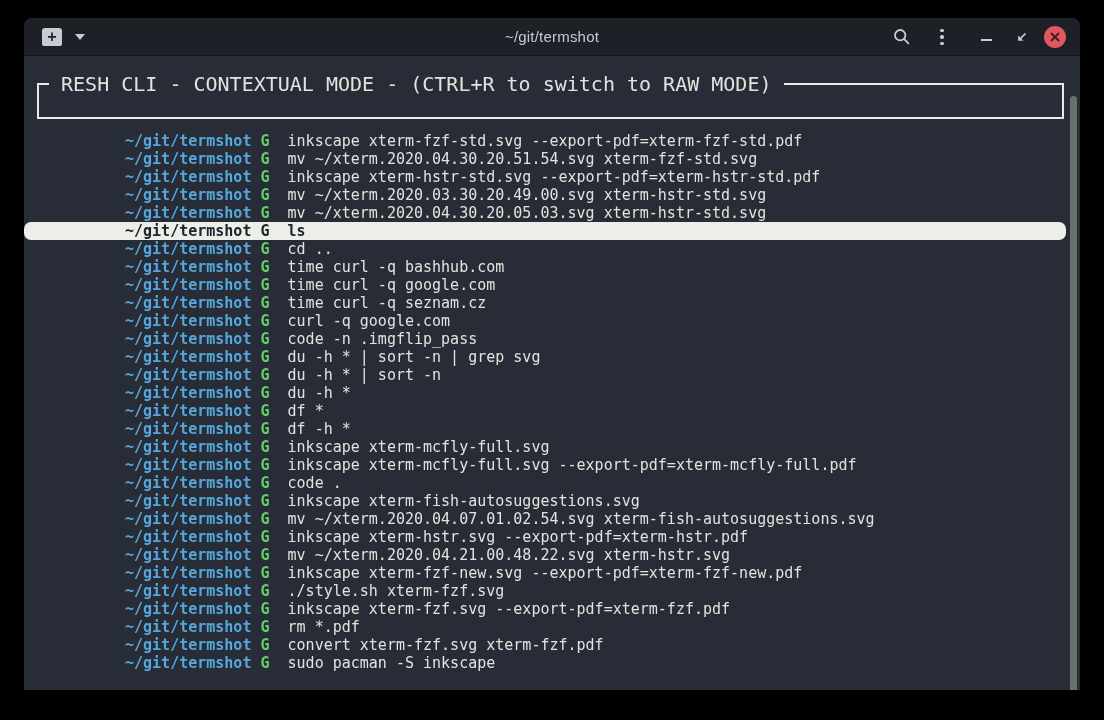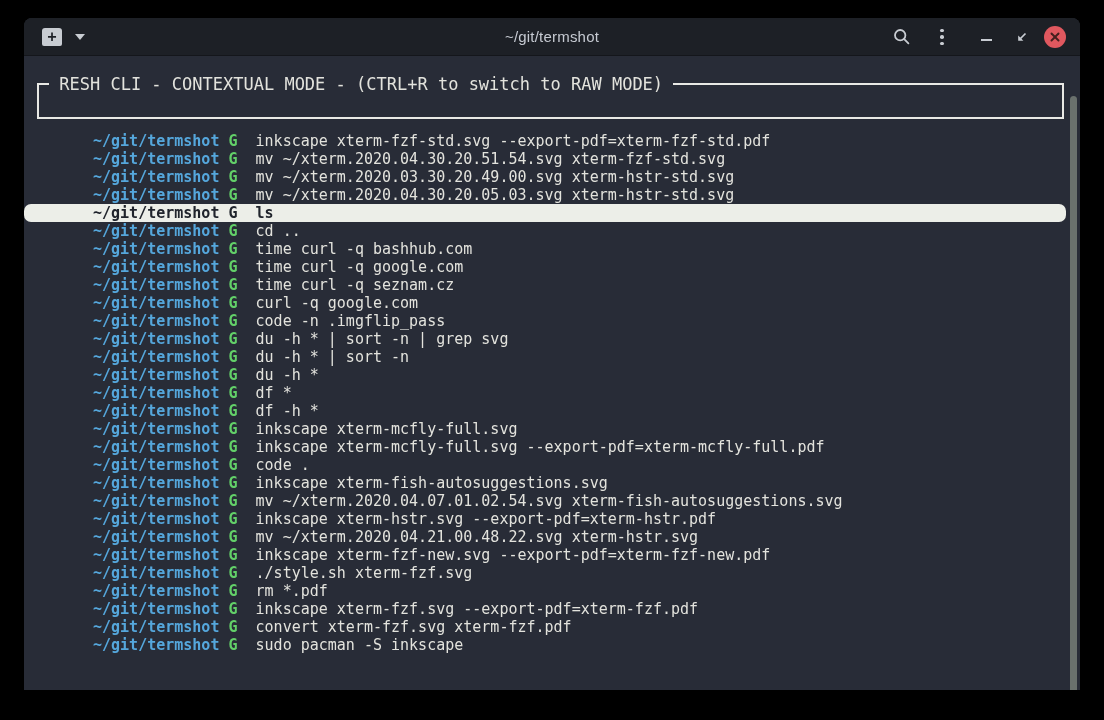--- a/index.html
+++ b/index.html
@@ -55,26 +55,26 @@
     position:absolute;left:0;top:38px;right:0;bottom:0;
     font-family:"DejaVu Sans Mono",monospace;font-size:15px;line-height:18px;
     color:var(--terminal-fg);
   }
   .resh-box{
     position:absolute;left:13px;top:27px;width:1027px;height:36px;
     border:2px solid var(--box-border);
   }
   .resh-title{
     position:absolute;top:-10px;left:10px;background:var(--terminal-bg);
-    white-space:pre;color:var(--terminal-fg);font-size:17px;line-height:18px;
+    white-space:pre;color:var(--terminal-fg);font-size:20px;line-height:18px;
   }
   .resh-input{position:absolute;left:4px;top:4px;right:4px;bottom:2px;}
 
   .history{position:absolute;left:0;top:76px;right:14px;}
-  .hrow{white-space:pre;padding-left:69px;height:18px;}
+  .hrow{white-space:pre;padding-left:101px;height:18px;}
   .hrow .p{color:var(--path-color);font-weight:bold;}
   .hrow .m{color:var(--marker-color);font-weight:bold;}
   .hrow .c{color:var(--terminal-fg);}
   .hrow.selected{background:var(--selection-bg);border-radius:7px;}
   .hrow.selected .p,.hrow.selected .m,.hrow.selected .c{color:var(--selection-fg);font-weight:bold;}
 
   .scrollbar-thumb{
     position:absolute;right:3px;top:40px;width:7px;height:628px;border-radius:4px;
     background:var(--scrollbar-thumb);
   }
@@ -128,20 +128,21 @@
 
   <div class="screen">
     <div class="resh-box">
       <span class="resh-title"> RESH CLI - CONTEXTUAL MODE - (CTRL+R to switch to RAW MODE) </span>
       <div class="resh-input"></div>
     </div>
 
     <div class="history">
         <div class="hrow"><span class="p">~/git/termshot</span> <span class="m">G</span>  <span class="c">inkscape xterm-fzf-std.svg --export-pdf=xterm-fzf-std.pdf</span></div>
         <div class="hrow"><span class="p">~/git/termshot</span> <span class="m">G</span>  <span class="c">mv ~/xterm.2020.04.30.20.51.54.svg xterm-fzf-std.svg</span></div>
+        <div class="hrow"><span class="p">~/git/termshot</span> <span class="m">G</span>  <span class="c">inkscape xterm-hstr-std.svg --export-pdf=xterm-hstr-std.pdf</span></div>
         <div class="hrow"><span class="p">~/git/termshot</span> <span class="m">G</span>  <span class="c">mv ~/xterm.2020.03.30.20.49.00.svg xterm-hstr-std.svg</span></div>
         <div class="hrow"><span class="p">~/git/termshot</span> <span class="m">G</span>  <span class="c">mv ~/xterm.2020.04.30.20.05.03.svg xterm-hstr-std.svg</span></div>
         <div class="hrow selected"><span class="p">~/git/termshot</span> <span class="m">G</span>  <span class="c">ls</span></div>
         <div class="hrow"><span class="p">~/git/termshot</span> <span class="m">G</span>  <span class="c">cd ..</span></div>
         <div class="hrow"><span class="p">~/git/termshot</span> <span class="m">G</span>  <span class="c">time curl -q bashhub.com</span></div>
         <div class="hrow"><span class="p">~/git/termshot</span> <span class="m">G</span>  <span class="c">time curl -q google.com</span></div>
         <div class="hrow"><span class="p">~/git/termshot</span> <span class="m">G</span>  <span class="c">time curl -q seznam.cz</span></div>
         <div class="hrow"><span class="p">~/git/termshot</span> <span class="m">G</span>  <span class="c">curl -q google.com</span></div>
         <div class="hrow"><span class="p">~/git/termshot</span> <span class="m">G</span>  <span class="c">code -n .imgflip_pass</span></div>
         <div class="hrow"><span class="p">~/git/termshot</span> <span class="m">G</span>  <span class="c">du -h * | sort -n | grep svg</span></div>
@@ -151,21 +152,21 @@
         <div class="hrow"><span class="p">~/git/termshot</span> <span class="m">G</span>  <span class="c">df -h *</span></div>
         <div class="hrow"><span class="p">~/git/termshot</span> <span class="m">G</span>  <span class="c">inkscape xterm-mcfly-full.svg</span></div>
         <div class="hrow"><span class="p">~/git/termshot</span> <span class="m">G</span>  <span class="c">inkscape xterm-mcfly-full.svg --export-pdf=xterm-mcfly-full.pdf</span></div>
         <div class="hrow"><span class="p">~/git/termshot</span> <span class="m">G</span>  <span class="c">code .</span></div>
         <div class="hrow"><span class="p">~/git/termshot</span> <span class="m">G</span>  <span class="c">inkscape xterm-fish-autosuggestions.svg</span></div>
         <div class="hrow"><span class="p">~/git/termshot</span> <span class="m">G</span>  <span class="c">mv ~/xterm.2020.04.07.01.02.54.svg xterm-fish-autosuggestions.svg</span></div>
         <div class="hrow"><span class="p">~/git/termshot</span> <span class="m">G</span>  <span class="c">inkscape xterm-hstr.svg --export-pdf=xterm-hstr.pdf</span></div>
         <div class="hrow"><span class="p">~/git/termshot</span> <span class="m">G</span>  <span class="c">mv ~/xterm.2020.04.21.00.48.22.svg xterm-hstr.svg</span></div>
         <div class="hrow"><span class="p">~/git/termshot</span> <span class="m">G</span>  <span class="c">inkscape xterm-fzf-new.svg --export-pdf=xterm-fzf-new.pdf</span></div>
         <div class="hrow"><span class="p">~/git/termshot</span> <span class="m">G</span>  <span class="c">./style.sh xterm-fzf.svg</span></div>
+        <div class="hrow"><span class="p">~/git/termshot</span> <span class="m">G</span>  <span class="c">inkscape xterm-fzf.svg --export-pdf=xterm-fzf.pdf</span></div>
         <div class="hrow"><span class="p">~/git/termshot</span> <span class="m">G</span>  <span class="c">rm *.pdf</span></div>
-        <div class="hrow"><span class="p">~/git/termshot</span> <span class="m">G</span>  <span class="c">inkscape xterm-fzf.svg --export-pdf=xterm-fzf.pdf</span></div>
         <div class="hrow"><span class="p">~/git/termshot</span> <span class="m">G</span>  <span class="c">convert xterm-fzf.svg xterm-fzf.pdf</span></div>
         <div class="hrow"><span class="p">~/git/termshot</span> <span class="m">G</span>  <span class="c">sudo pacman -S inkscape</span></div>
       </div>
 
     <div class="scrollbar-thumb"></div>
   </div>
 </div>
 
 </body></html>

